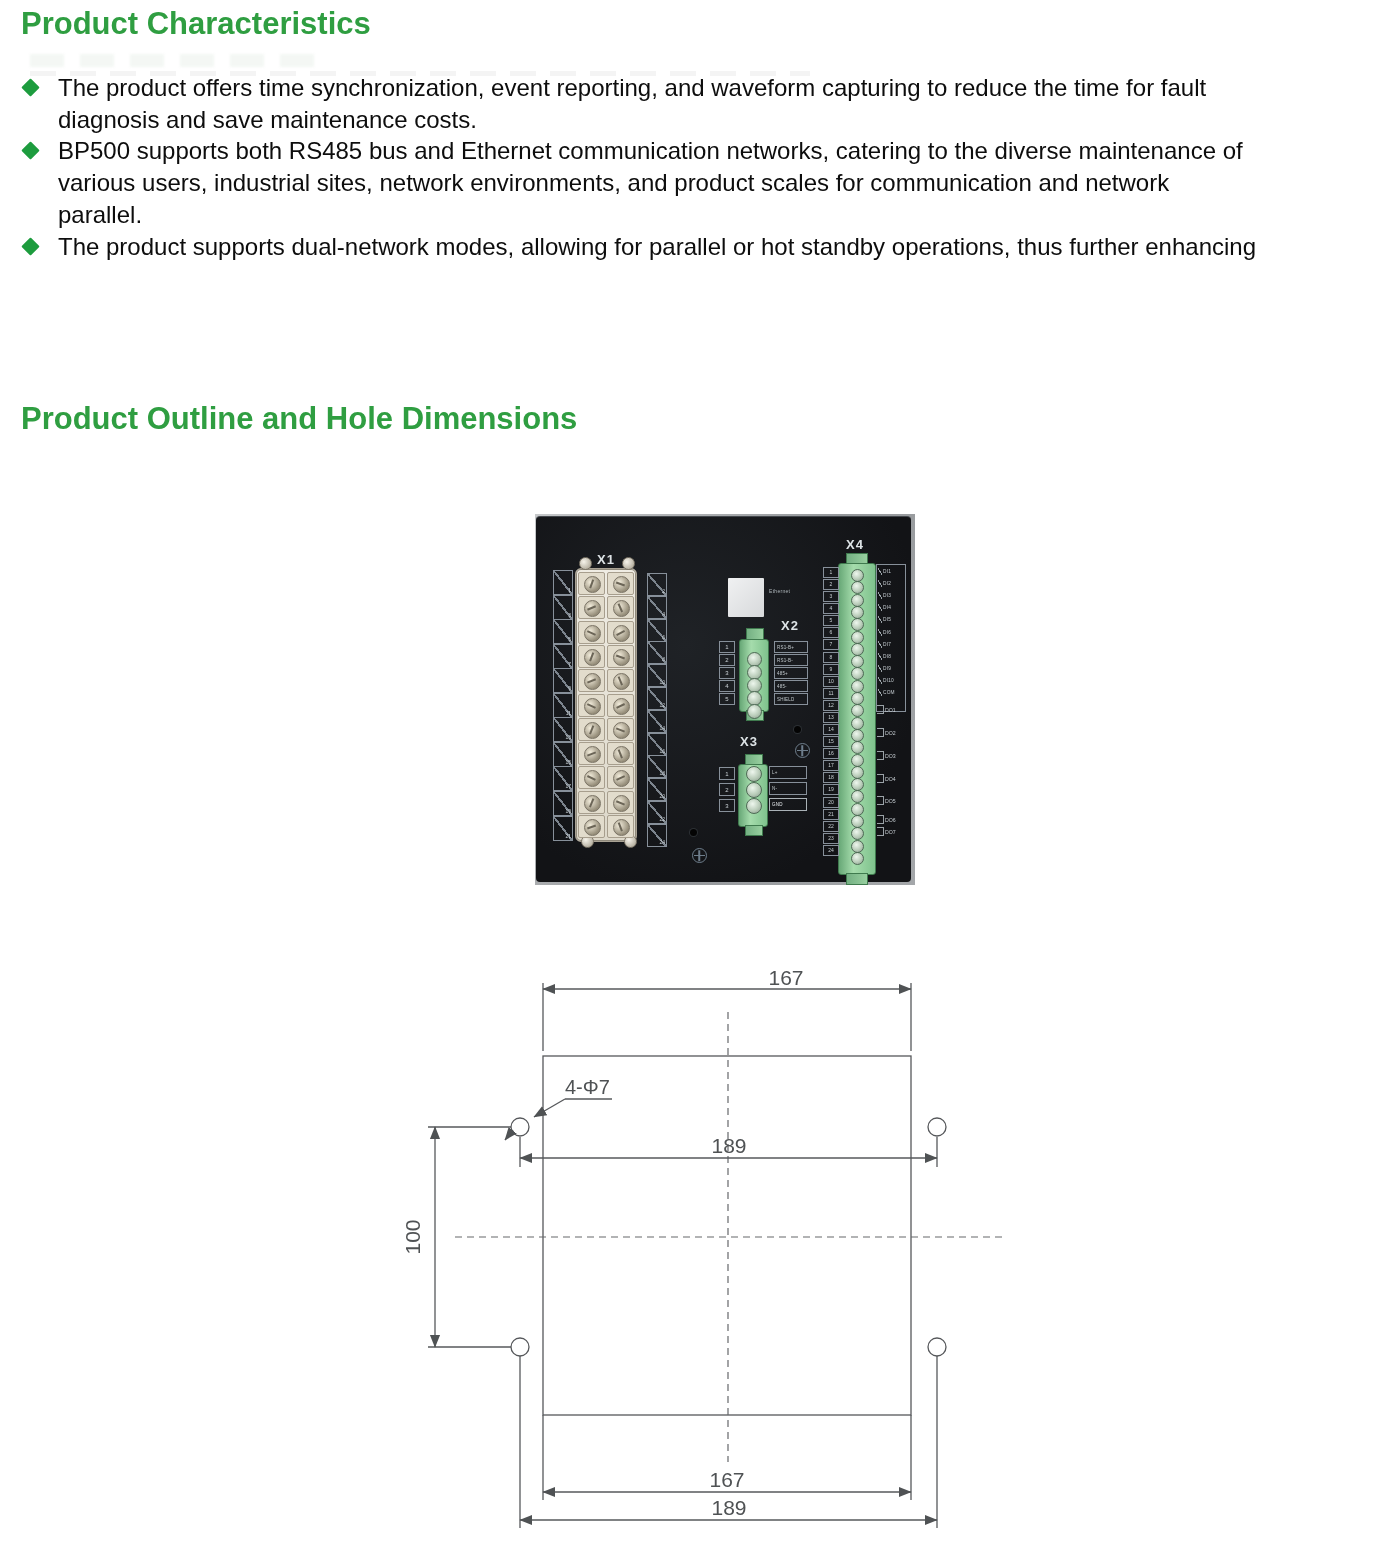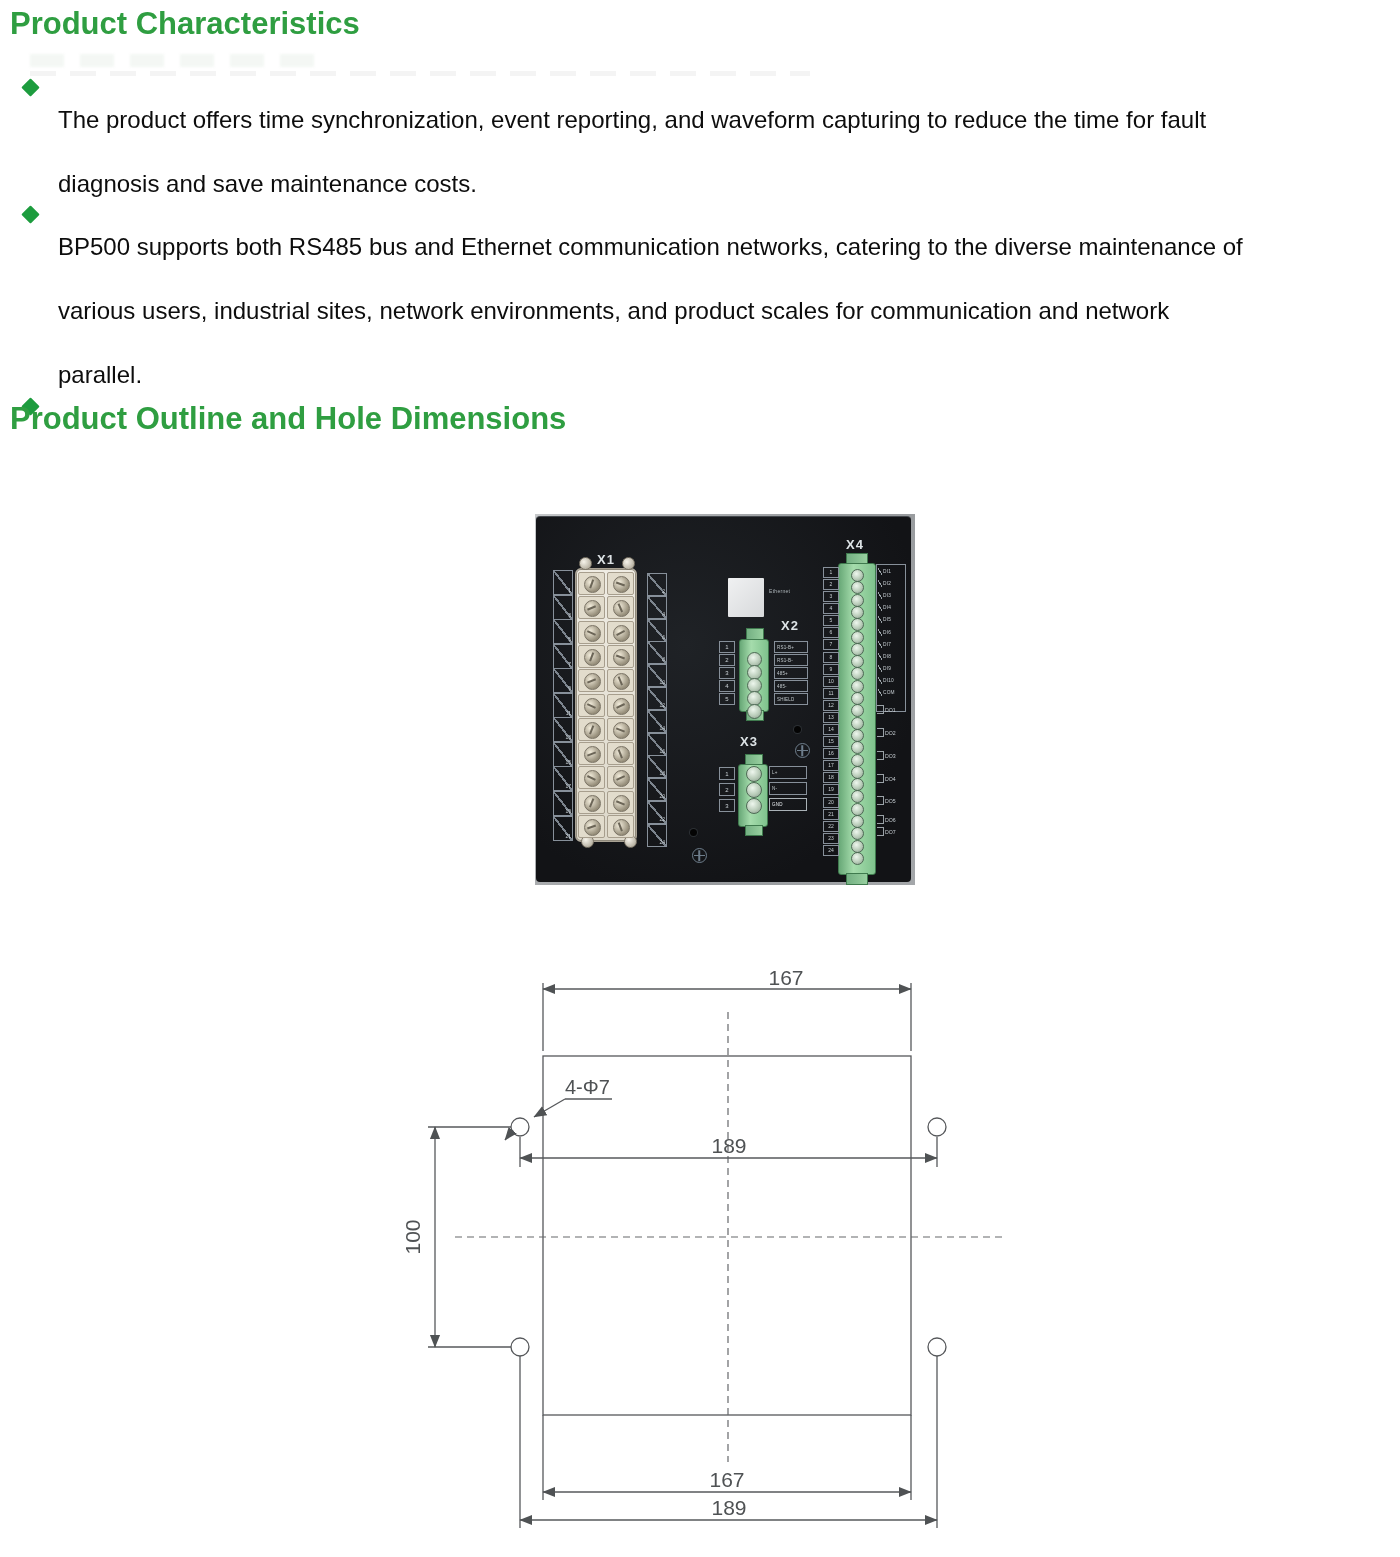--- a/index.html
+++ b/index.html
@@ -1,33 +1,33 @@
 <!DOCTYPE html>
 <html><head>
 <meta charset="utf-8">
 <style>
   html,body{margin:0;padding:0;}
   body{width:1400px;height:1557px;position:relative;background:#ffffff;overflow:hidden;
        font-family:"Liberation Sans",sans-serif;}
   .abs{position:absolute;}
-  h1{position:absolute;left:10px;margin:0;font-size:31px;font-weight:bold;color:#2f9e41;
+  h1{position:absolute;left:21px;margin:0;font-size:31px;font-weight:bold;color:#2f9e41;
      font-family:"Liberation Sans",sans-serif;letter-spacing:0;}
   #h1a{top:6px;} #h1b{top:401px;}
   
   .ghost1{left:30px;top:54px;width:300px;height:13px;opacity:.30;filter:blur(1px);
           background:repeating-linear-gradient(90deg,#dce8dd 0 34px,transparent 34px 50px);}
   .ghost2{left:30px;top:71px;width:780px;height:5px;opacity:.45;filter:blur(.5px);
           background:repeating-linear-gradient(90deg,#e7e7e7 0 26px,transparent 26px 40px);}
   
   #bullets{position:absolute;left:22px;top:72px;width:1372px;}
   .bullet{display:flex;align-items:flex-start;}
   .diamond{width:13px;height:13px;background:#1d9c3e;transform:rotate(45deg);
            margin:9px 21px 0 2px;flex:none;border-radius:1px;}
   .blines{flex:1;}
-  .bline{font-size:24px;line-height:31.7px;color:#0d0d0d;white-space:nowrap;margin-top:32px;}
+  .bline{font-size:24px;line-height:31.7px;color:#0d0d0d;white-space:nowrap;}
   
   #photo{position:absolute;left:535px;top:514px;width:380px;height:371px;
          background:linear-gradient(115deg,#c6c8ca,#95989b 55%,#a4a7aa);}
   .panel{position:absolute;left:1px;top:2px;right:4px;bottom:3px;border-radius:4px;
          background:radial-gradient(ellipse at 40% 35%,#1f2226,#121316 75%);
          border-top:1px solid #43474c;}
   .ptitle{font-size:13px;font-weight:bold;color:#dde3e6;letter-spacing:1px;}
   .t-x1{left:62px;top:38px;} .t-x2{left:246px;top:104px;}
   .t-x3{left:205px;top:220px;} .t-x4{left:311px;top:23px;}
   .eth-square{left:193px;top:64px;width:36px;height:39px;border-radius:1px;
@@ -100,20 +100,21 @@
       <div class="diamond"></div>
       <div class="blines">
         <div class="bline">BP500 supports both RS485 bus and Ethernet communication networks, catering to the diverse maintenance of</div>
         <div class="bline">various users, industrial sites, network environments, and product scales for communication and network</div>
         <div class="bline">parallel.</div>
       </div>
     </div>
     <div class="bullet">
       <div class="diamond"></div>
       <div class="blines">
+        <div class="bline">The product supports dual-network modes, allowing for parallel or hot standby operations, thus further enhancing</div>
       </div>
     </div>
   </div>
 
 <h1 id="h1b">Product Outline and Hole Dimensions</h1>
 
 <div id="photo">
   <div class="panel"></div>
   <div class="abs ptitle t-x1">X1</div>
   <div class="abs ptitle t-x2">X2</div>

